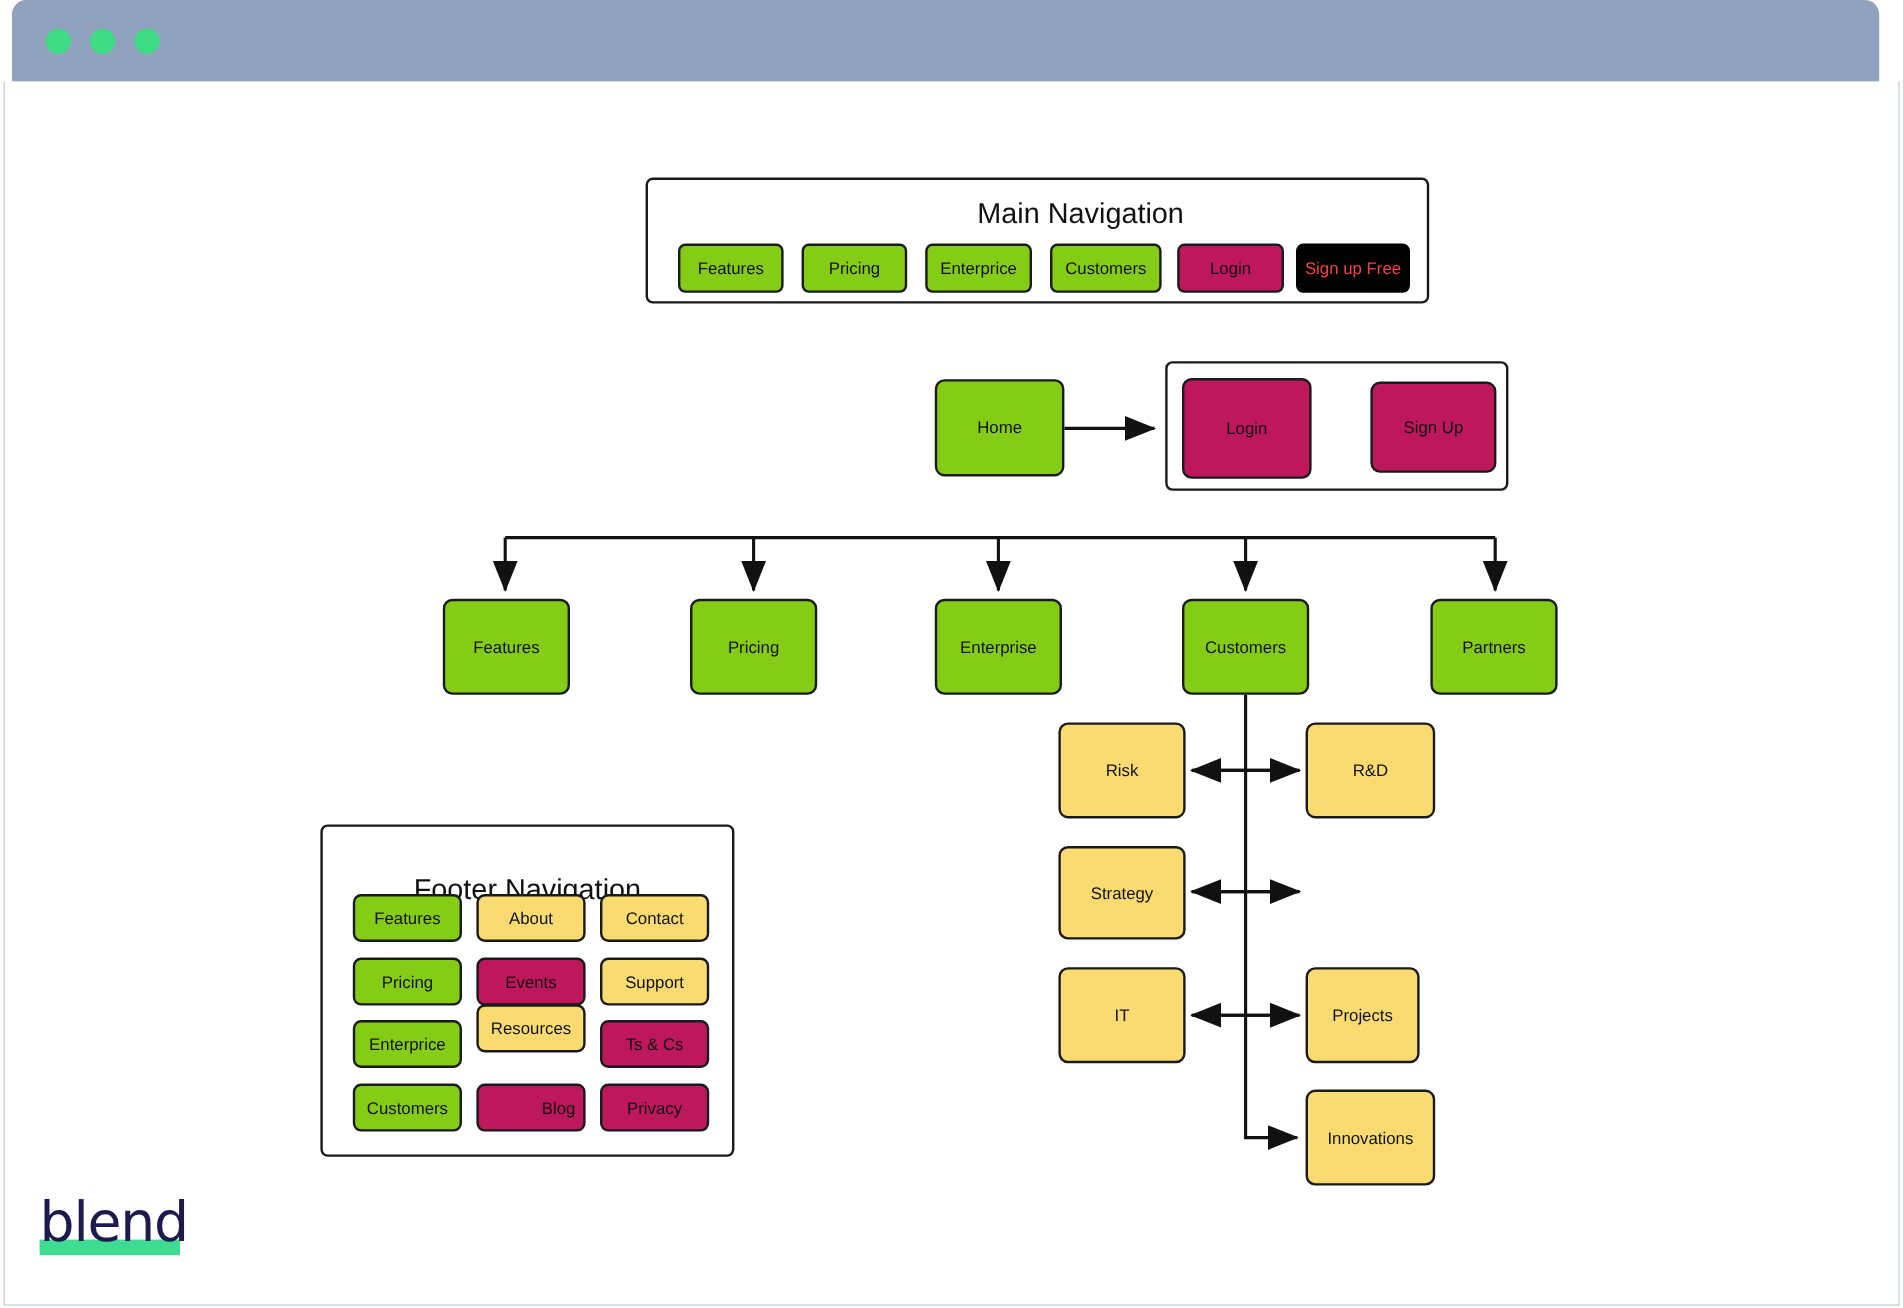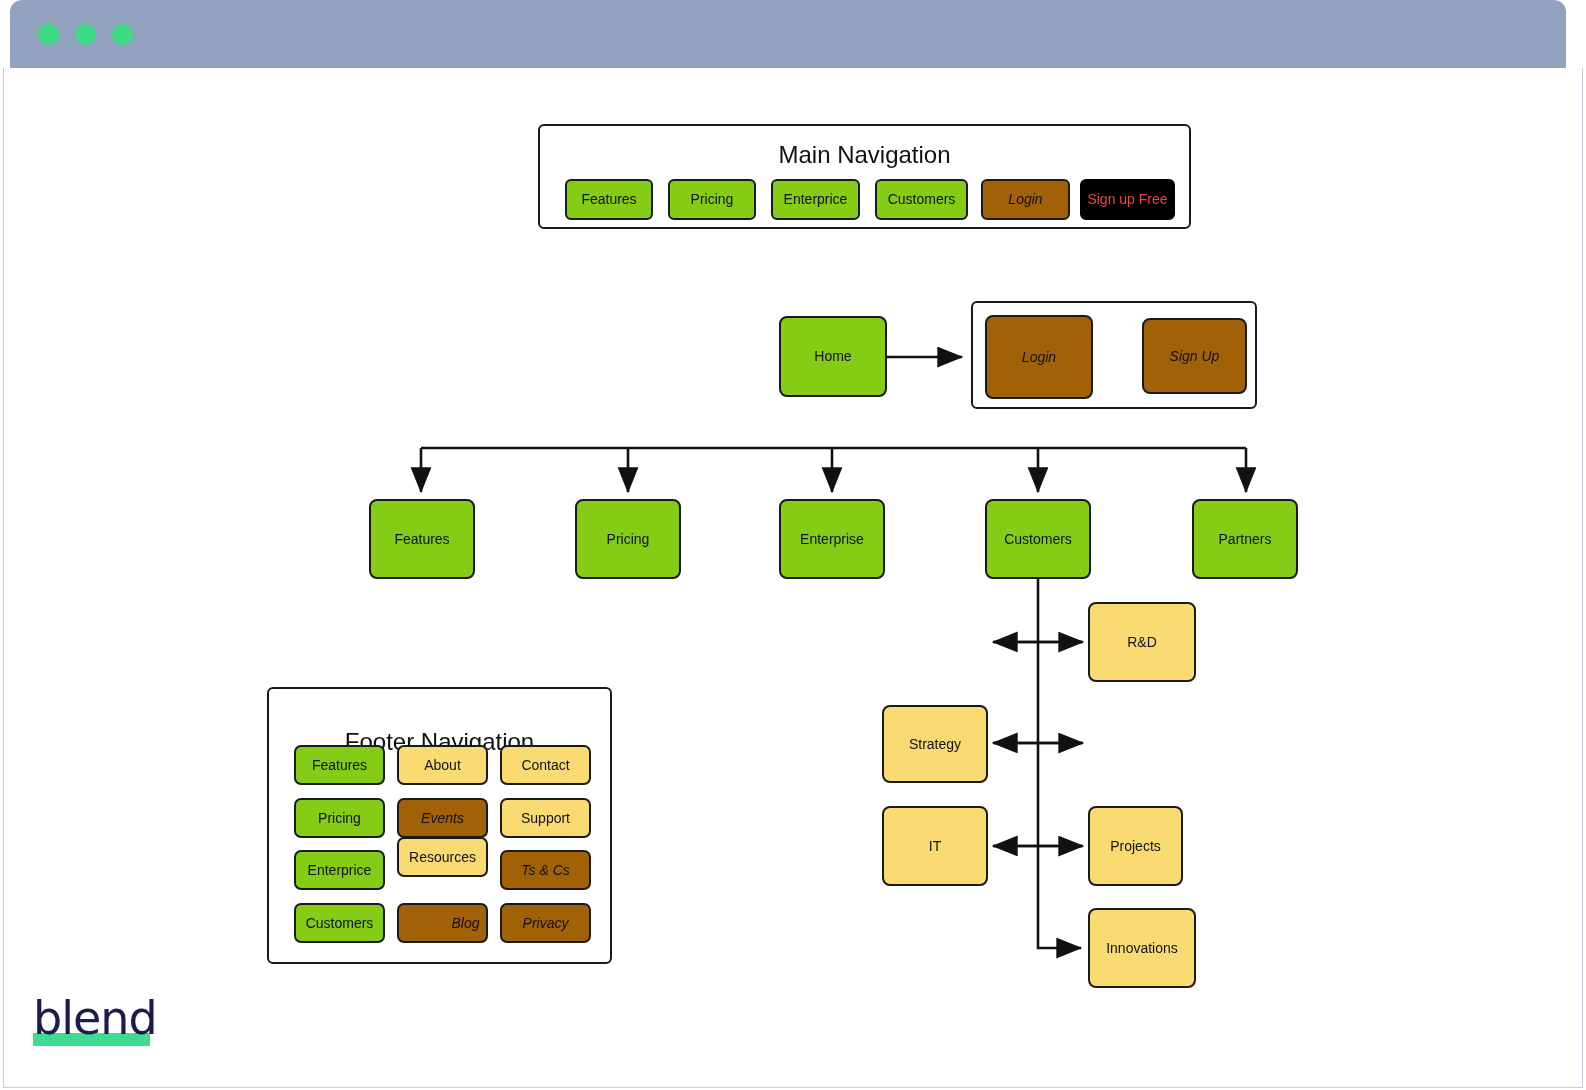--- a/index.html
+++ b/index.html
@@ -41,41 +41,41 @@
     border-radius: 8px;
     display: flex;
     align-items: center;
     justify-content: center;
     text-align: center;
     color: #111111;
     font-size: 14px;
     line-height: 1.15;
   }
   .red    { background: #84cc16; }
-  .green  { background: #a16207; font-style: italic; }
+  .green  { background: #be185d; }
   .yellow { background: #fadb72; }
   .black  { background: #000000; color: #ef4444; border-color: #000000; }
 
   
   .panel {
     position: absolute;
     background: #ffffff;
     border: 2.5px solid #1a1a1a;
     border-radius: 6px;
   }
   .panel-title {
     position: absolute;
     width: 100%;
     text-align: center;
     font-size: 24px;
     color: #111111;
   }
 
   
-  #main-nav-panel { left: 538px; top: 124px; width: 653px; height: 105px; }
+  #main-nav-panel { left: 538px; top: 148px; width: 653px; height: 105px; padding-left: 36px; }
   #main-nav-title { top: 15px; }
   .mainnav-btn {
     height: 41px;
     border-radius: 6px;
     font-size: 14px;
     top: 53px;
   }
 
   
   #footer-nav-panel { left: 267px; top: 687px; width: 345px; height: 277px; }
@@ -203,20 +203,23 @@
   <div class="node red" style="left:779px; top:499px; width:106px; height:80px;">
     <span>Enterprise</span>
   </div>
   <div class="node red" style="left:985px; top:499px; width:106px; height:80px;">
     <span>Customers</span>
   </div>
   <div class="node red" style="left:1192px; top:499px; width:106px; height:80px;">
     <span>Partners</span>
   </div>
 
+  <div class="node yellow" style="left:882px; top:602px; width:106px; height:80px;">
+    <span>Risk</span>
+  </div>
   <div class="node yellow" style="left:882px; top:705px; width:106px; height:78px;">
     <span>Strategy</span>
   </div>
   <div class="node yellow" style="left:882px; top:806px; width:106px; height:80px;">
     <span>IT</span>
   </div>
 
   <div class="node yellow" style="left:1088px; top:602px; width:108px; height:80px;">
     <span>R&amp;D</span>
   </div>

